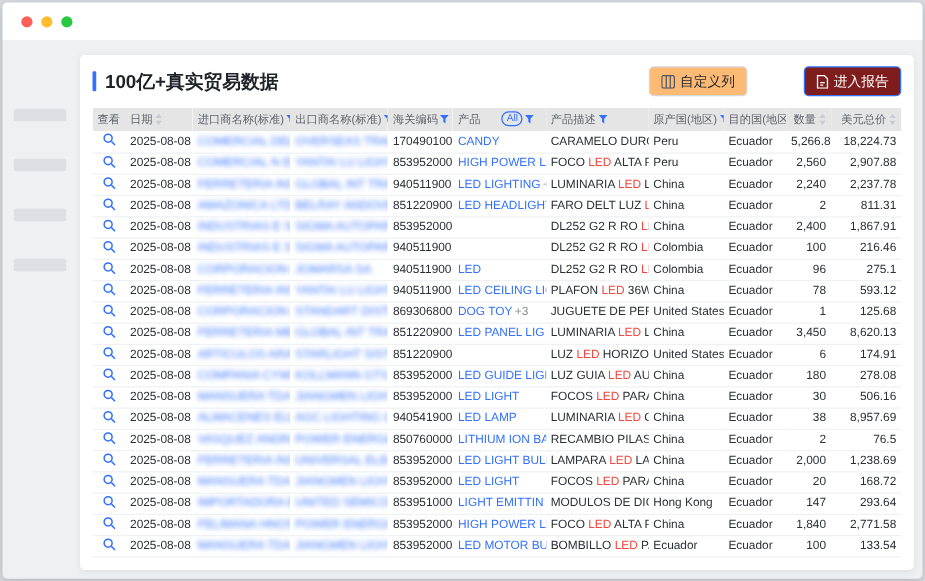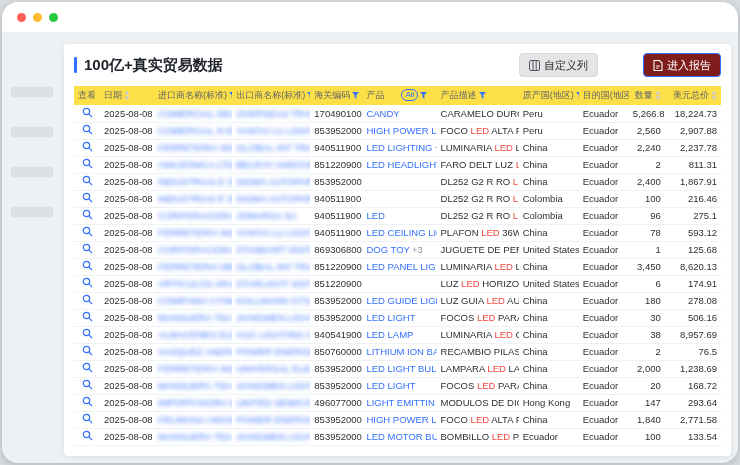--- a/index.html
+++ b/index.html
@@ -5,21 +5,21 @@
   * { box-sizing: border-box; }
   html,body { margin:0; padding:0; }
   body {
     width:740px; height:465px; position:relative;
     background:#d9dce1;
     font-family:"Liberation Sans","DejaVu Sans",sans-serif;
     -webkit-font-smoothing:antialiased;
   }
   .window {
     position:absolute; left:2px; top:2px; width:736px; height:461px;
-    border-radius:16px; overflow:hidden; background:#eef1f4;
+    border-radius:4px; overflow:hidden; background:#eef1f4;
     box-shadow:0 2px 10px rgba(0,0,0,.18);
   }
   .titlebar {
     height:30px; background:#ffffff; display:flex; align-items:center;
     gap:7px; padding-left:15px;
   }
   .dot { width:9px; height:9px; border-radius:50%; display:inline-block; }
   .content { position:absolute; top:30px; left:0; right:0; bottom:0; }
   .skel {
     position:absolute; left:9px; width:42px; height:10px;
@@ -29,32 +29,32 @@
     position:absolute; left:62px; top:12px; right:7px; bottom:7px;
     background:#fff; border-radius:4px; padding:0 10px;
     box-shadow:0 1px 6px rgba(31,35,41,.08); overflow:hidden;
   }
   .card-header { height:42px; display:flex; align-items:center; }
   .accent { width:3px; height:16px; background:#3370ff; border-radius:1px; margin-right:7px; }
   .page-title { font-size:15px; font-weight:bold; color:#1f2329; margin:0; white-space:nowrap; }
   .hbtns { margin-left:auto; display:flex; align-items:center; gap:8px; }
   .btn {
     display:inline-flex; align-items:center; gap:4px; height:24px;
-    padding:0 9px; font-size:11px; color:#1f2329; background:#e5e5e5;
+    padding:0 9px; font-size:11px; color:#1f2329; background:#fdba74;
     border:1px solid #d5d8dd; border-radius:4px; cursor:pointer; white-space:nowrap;
   }
   .btn.split { padding:0; }
   .split .seg { display:inline-flex; align-items:center; gap:4px; padding:0 8px; height:22px; }
   .split .sep { width:1px; height:14px; background:#e2e4e8; }
   .split .more { padding:0 7px; color:#646a73; letter-spacing:1px; font-weight:bold; }
   .btn.primary { background:#7f1d1d; border-color:#3370ff; color:#fff;margin-left:37px; }
 
   table { width:100%; border-collapse:collapse; table-layout:fixed; }
   thead th {
-    background:#fde047; color:#5f646b; font-weight:normal; font-size:9px;
+    background:#e5e5e5; color:#5f646b; font-weight:normal; font-size:9px;
     text-align:left; padding:3px 4px; white-space:nowrap; overflow:hidden;
   }
   tbody td {
     font-size:9.5px; color:#2b2f36; padding:0 4px; height:17px;
     border-bottom:1px solid #f0f1f3; white-space:nowrap; overflow:hidden;
   }
   .al-center { text-align:center; }
   .al-right { text-align:right; }
   a.prod { color:#3370ff; text-decoration:none; cursor:pointer;text-align:right; }
   .extra { color:#8a9099; margin-left:2px; }
@@ -473,21 +473,21 @@
             <tr>
               <td class="al-center"><span class="viewbtn">
                   <svg width="11" height="11" viewBox="0 0 11 11">
                     <circle cx="4.5" cy="4.5" r="3.2" fill="none" stroke="#3370ff" stroke-width="1.2"></circle>
                     <line x1="7.1" y1="7.1" x2="10" y2="10" stroke="#3370ff" stroke-width="1.2"></line>
                   </svg>
                 </span></td>
               <td class="">2025-08-08</td>
               <td class=""><span class="blur">IMPORTADORA EL</span></td>
               <td class=""><span class="blur">UNITED SEMICON</span></td>
-              <td class="">496077000</td>
+              <td class="">853951000</td>
               <td class=""><a class="prod">LIGHT EMITTIN</a></td>
               <td class="">MODULOS DE DIOD</td>
               <td class="">Hong Kong</td>
               <td class="">Ecuador</td>
               <td class="al-right">147</td>
               <td class="al-right">293.64</td>
             </tr>
             <tr>
               <td class="al-center"><span class="viewbtn">
                   <svg width="11" height="11" viewBox="0 0 11 11">

